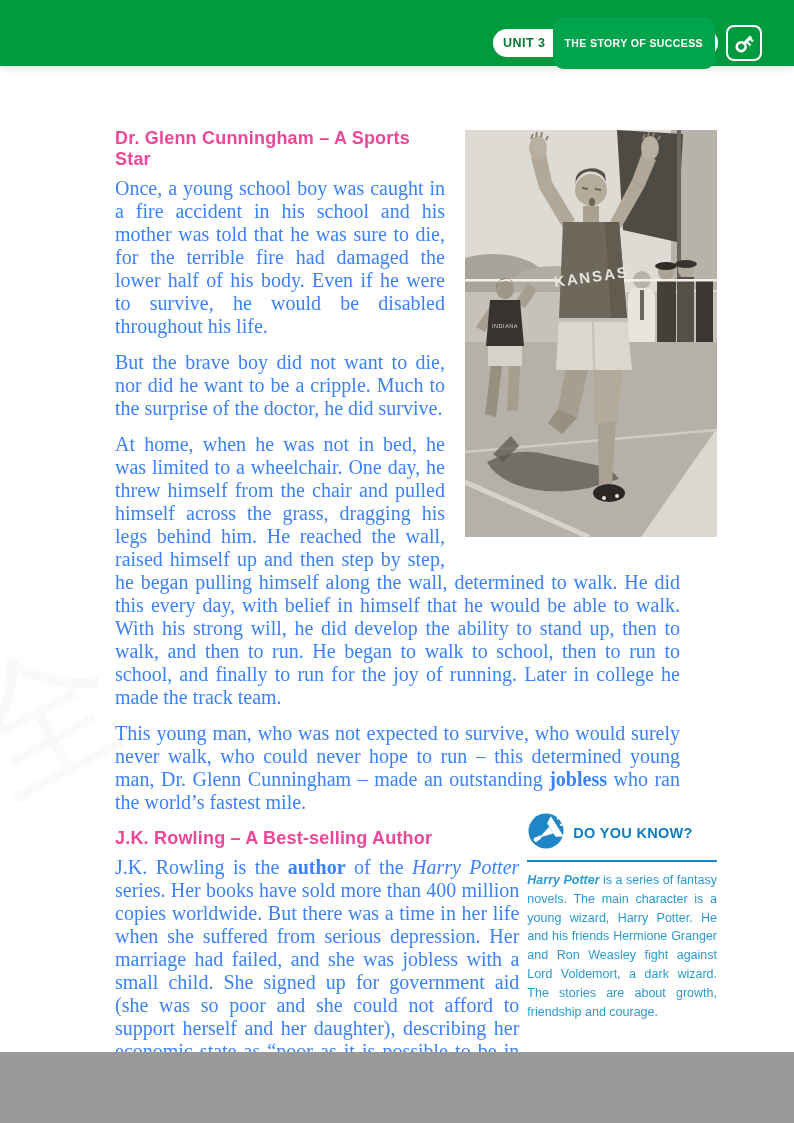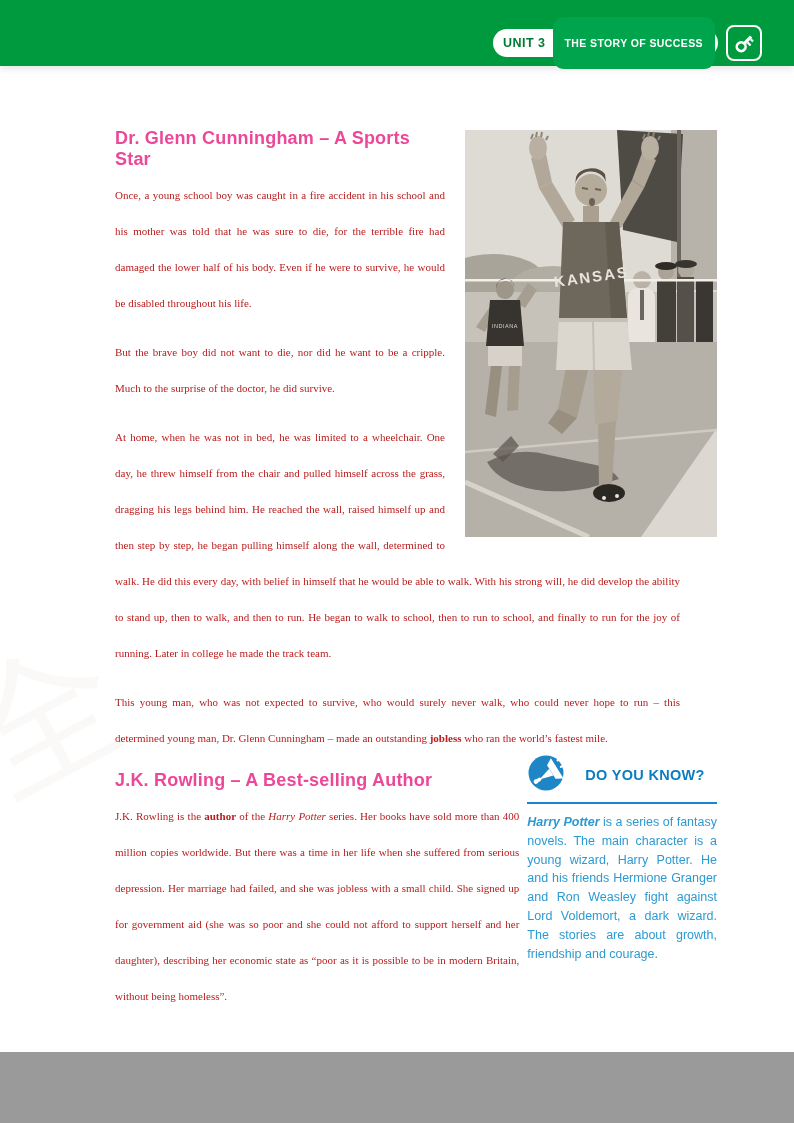--- a/index.html
+++ b/index.html
@@ -35,35 +35,35 @@
   }
   
   .content{
     position:absolute;left:115px;top:128px;width:602px;
   }
   h2.sec{
     font-family:"Liberation Sans", sans-serif;font-weight:bold;
     font-size:18px;color:#ec4899;margin:0 0 7px 0;letter-spacing:.2px;
   }
   .content p.body{
-    font-size:11px;line-height:36px;color:#b91c1c;
+    font-size:20px;line-height:23px;color:#3b82f6;
     text-align:justify;margin:0 37px 13px 0;
   }
   .b{font-weight:bold}.i{font-style:italic}
   figure.photo{
     float:right;width:252px;height:407px;margin:2px 0 16px 20px;
     padding:0;background:#cfccc6;
   }
   figure.photo svg{display:block;}
   
   .row2{display:flex;align-items:flex-start;clear:both;margin-top:14px;}
   .col-text{width:405px;}
   .col-text p.body{margin-right:0;}
   .sidebar{width:190px;margin-left:8px;margin-top:-16px;}
-  .sb-head{display:flex;align-items:center;gap:20px;padding-bottom:6px;
+  .sb-head{display:flex;align-items:center;gap:8px;padding-bottom:6px;
     border-bottom:2px solid #1787cf;}
   .sb-title{
     font-family:"Liberation Sans", sans-serif;font-weight:bold;
     font-size:14.5px;color:#0c7dc2;letter-spacing:.3px;
   }
   .sb-text{
     font-family:"Liberation Sans", sans-serif;
     font-size:12.5px;line-height:18.8px;color:#2c9ad2;
     text-align:justify;margin:9px 0 0 0;
   }

